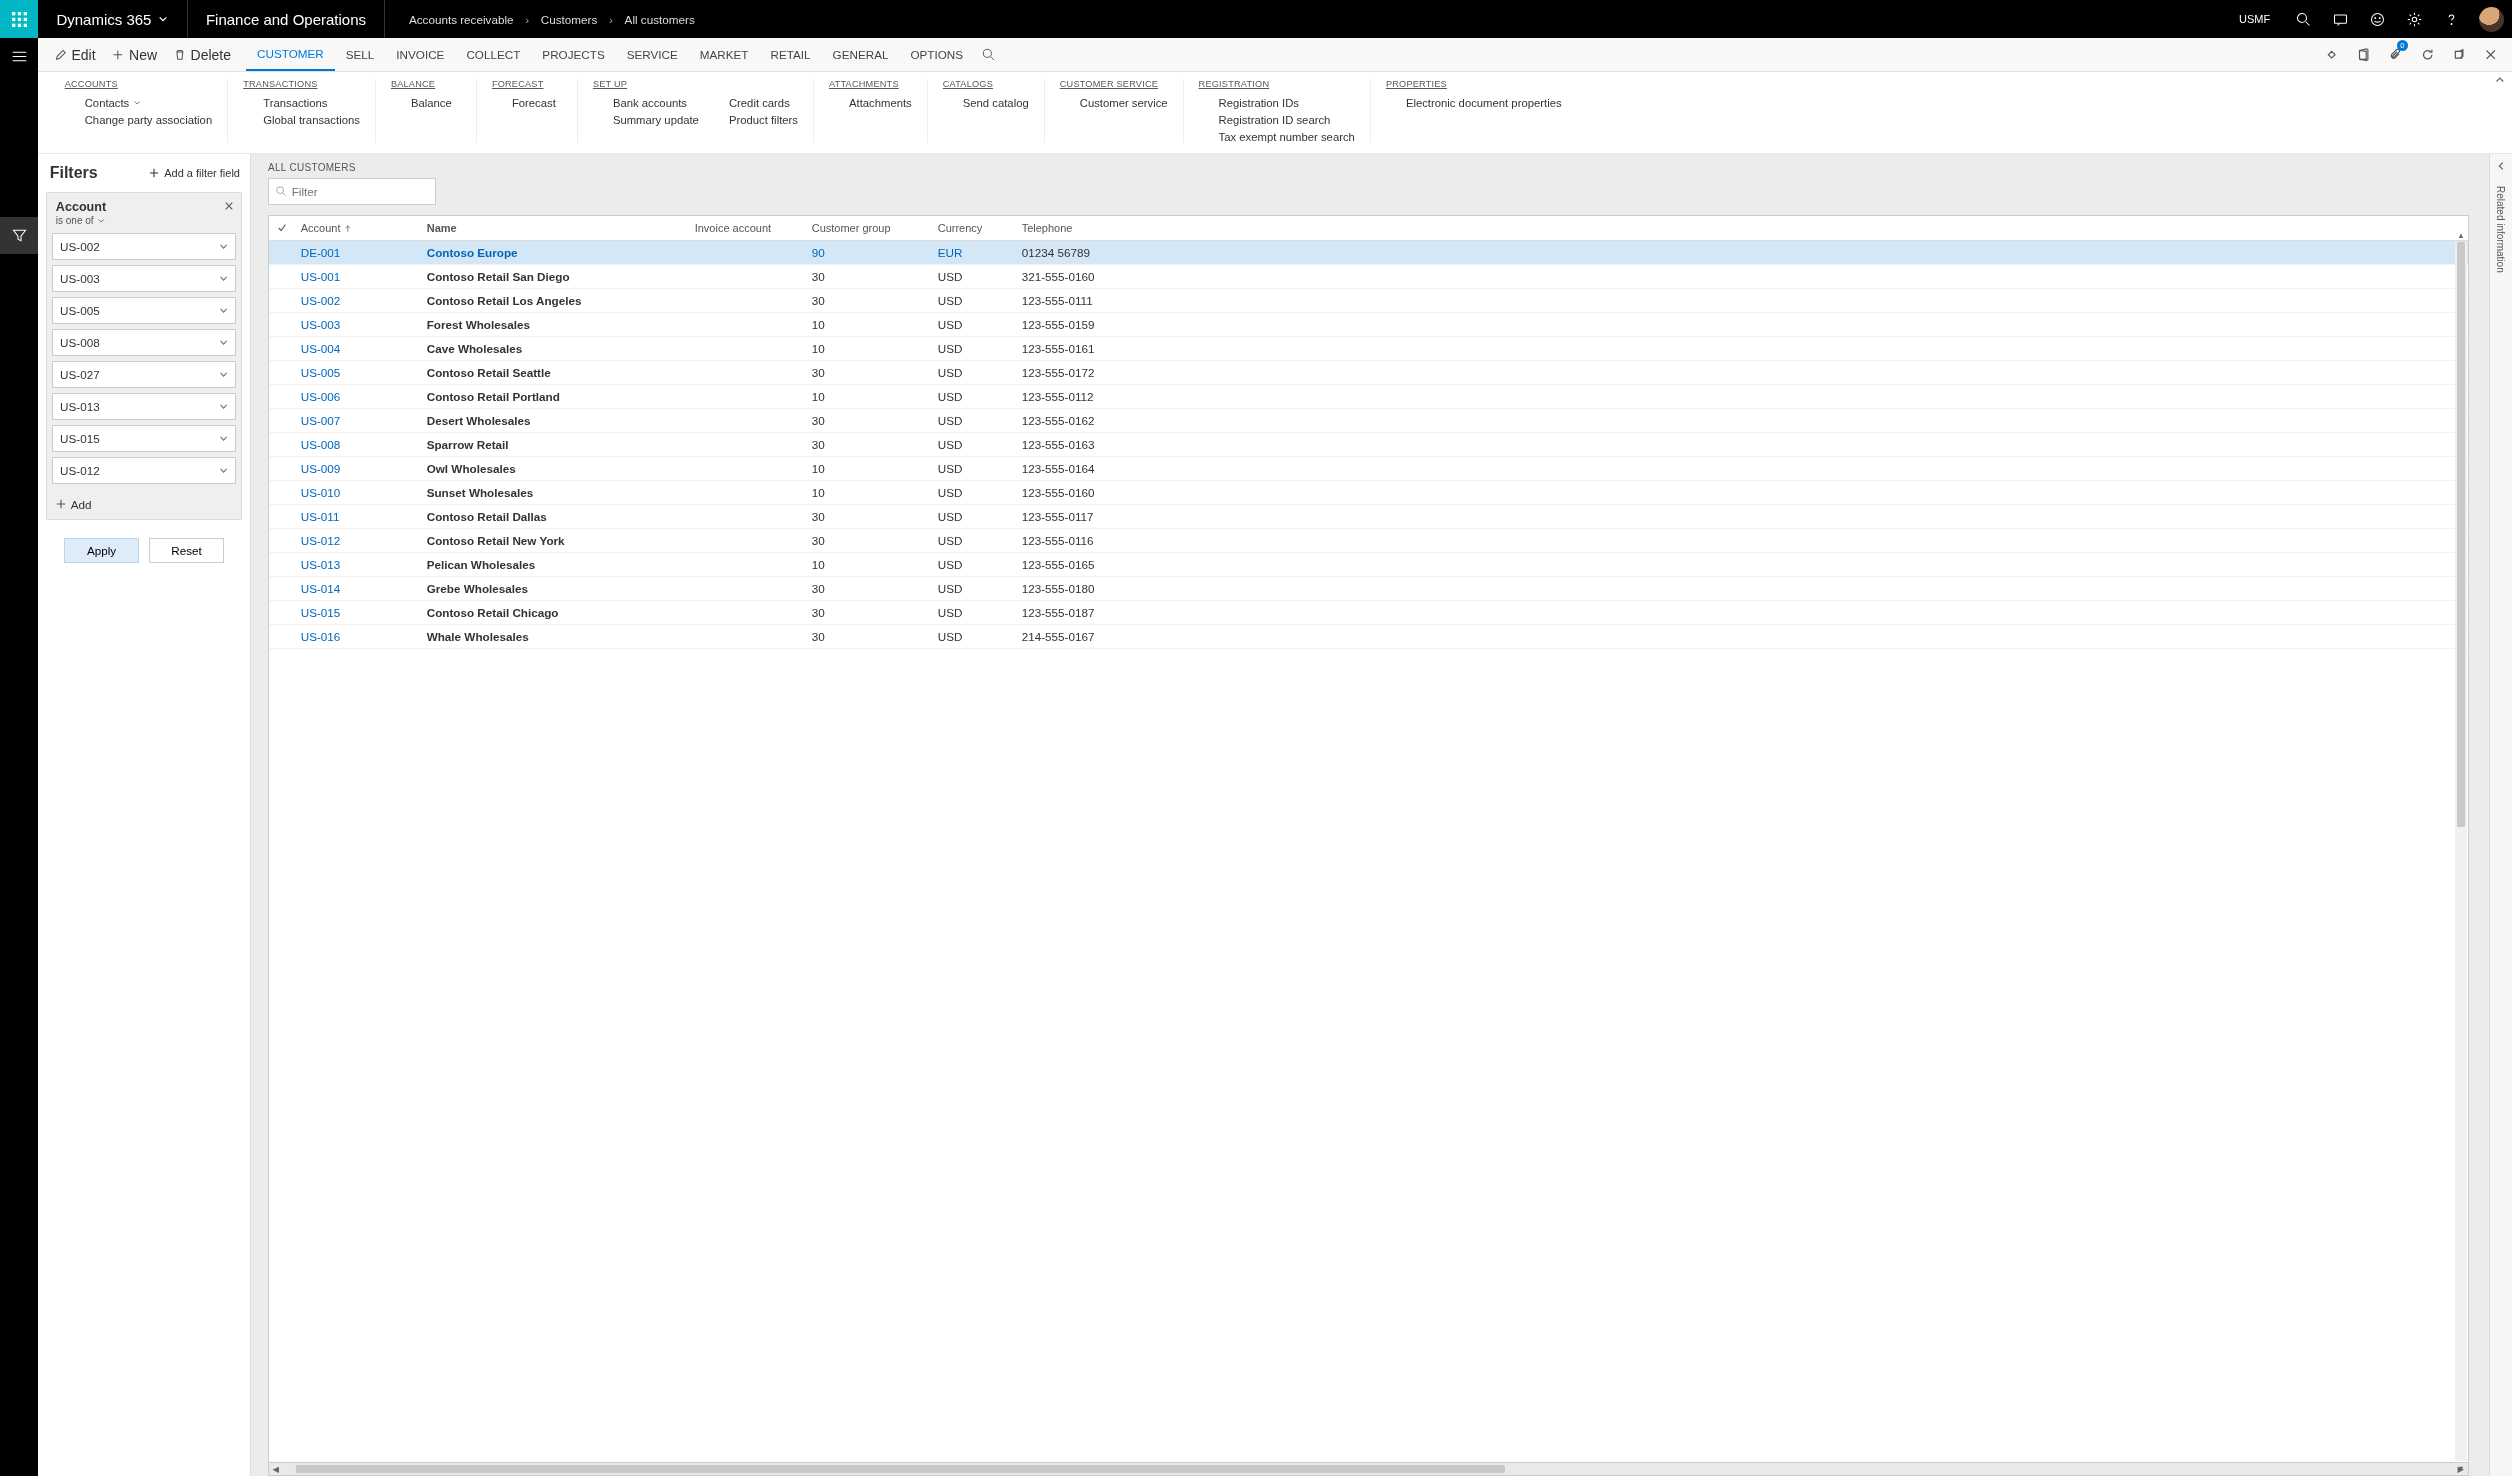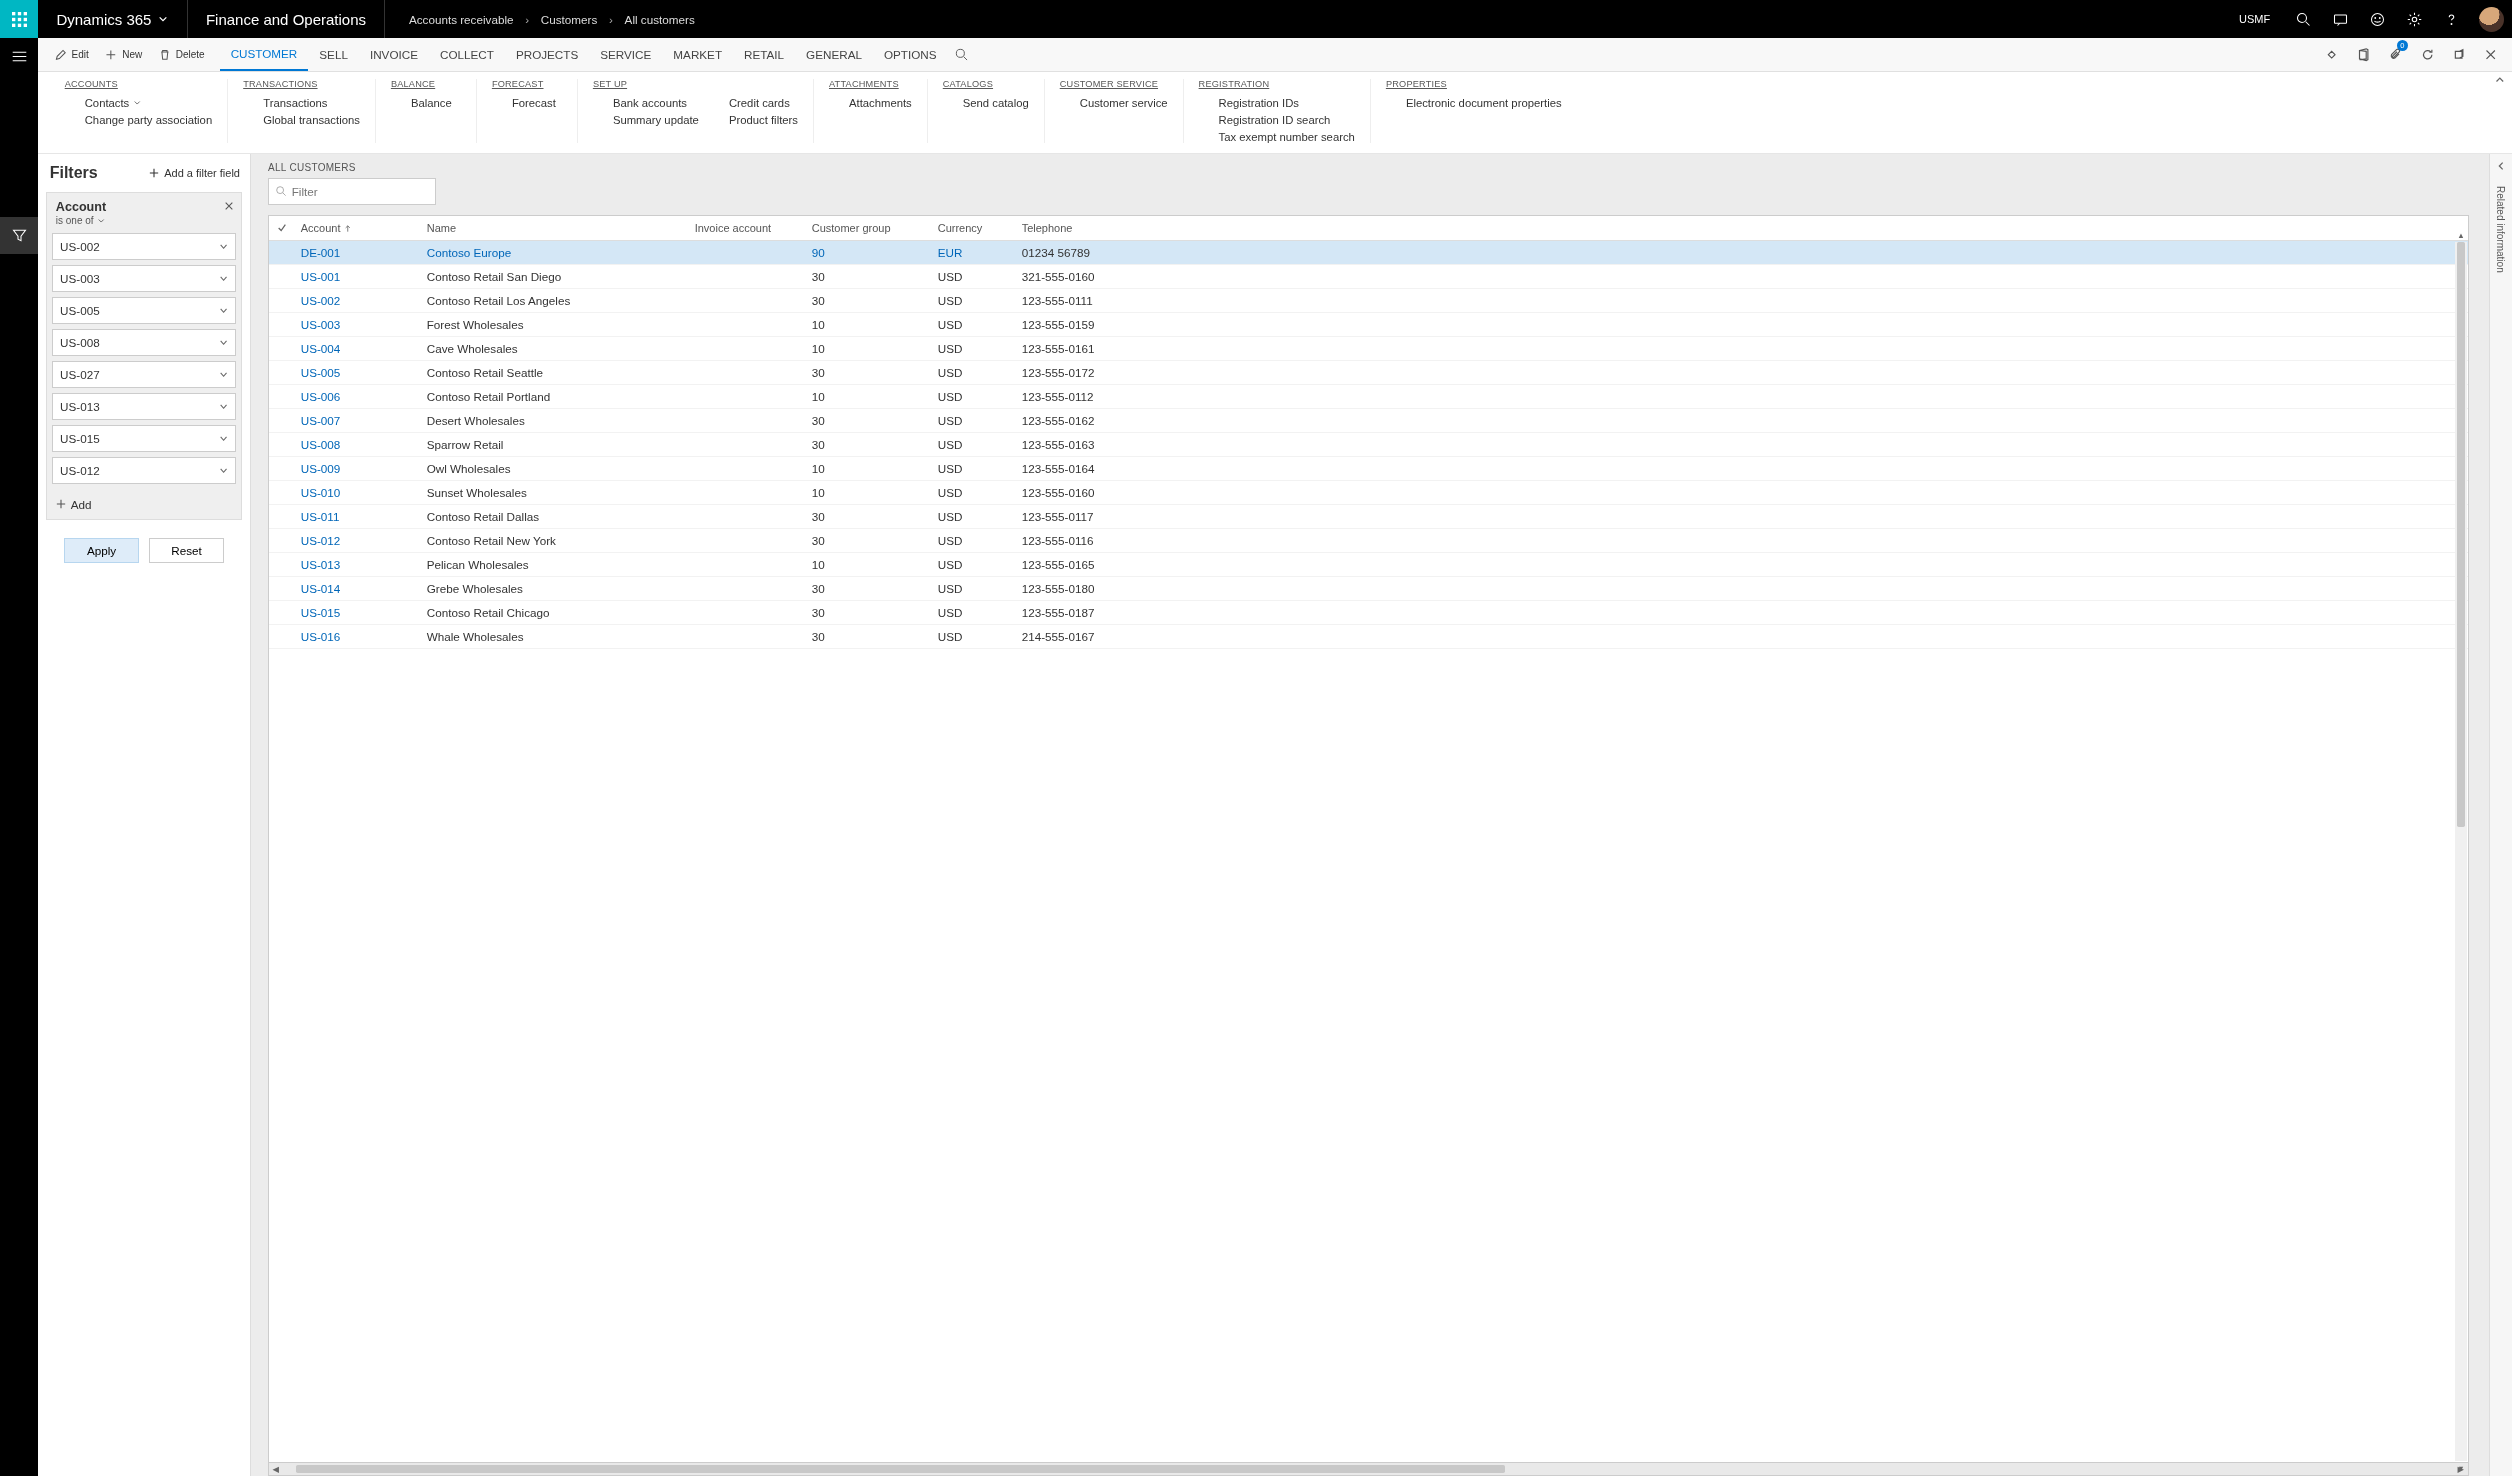--- a/index.html
+++ b/index.html
@@ -28,21 +28,21 @@
   .layout { display:flex; height: calc(100% - 38px); }
   .rail { width:38px; background:#000; display:flex; flex-direction:column; align-items:center; }
   .rail-btn { width:38px; height:37px; display:flex; align-items:center; justify-content:center; cursor:pointer; }
   .rail-btn svg { stroke:#fff; fill:none; width:17px; height:17px; stroke-width:1.4; }
   .rail-filter { height:37px; width:38px; background:#333; display:flex; align-items:center; justify-content:center; cursor:pointer; }
   .rail-filter svg { stroke:#fff; fill:none; width:15px; height:15px; stroke-width:1.4; }
 
   
   .content { flex:1; display:flex; flex-direction:column; min-width:0; }
   .cmdbar { height:34px; background:#f8f8f8; border-bottom:0.8px solid #e0e0e0; display:flex; align-items:center; padding-left:8.4px; }
-  .cmd { display:flex; align-items:center; gap:5px; padding:0 8.4px; height:100%; cursor:pointer; font-size:10px; color:#333; }
+  .cmd { display:flex; align-items:center; gap:5px; padding:0 8.4px; height:100%; cursor:pointer; font-size:14px; color:#333; }
   .cmd svg { width:11.7px; height:11.7px; fill:none; stroke:#555; stroke-width:1.4; }
   .tabs { display:flex; align-items:stretch; margin-left:6.7px; height:100%; }
   .tab { padding:0 11px; display:flex; align-items:center; color:#444; font-size:11.7px; cursor:pointer; }
   .tab.active { color:#0078D4; border-bottom:2.5px solid #0078D4; font-weight:400; }
   .cmd-spacer { flex:1; }
   .cmd-right { display:flex; align-items:center; padding-right:6.7px; gap:3.4px;}
   .cmd-icon { width:28.5px; height:34px; display:flex; align-items:center; justify-content:center; cursor:pointer; }
   .cmd-icon svg { width:13.4px; height:13.4px; stroke:#555; fill:none; stroke-width:1.4; }
   .attach-badge { position:relative; }
   .attach-badge .badge { position:absolute; top:2.5px; right:1.7px; background:#0078D4; color:#fff; border-radius:50%; width:11px; height:11px; font-size:7.5px; display:flex; align-items:center; justify-content:center; }
@@ -79,21 +79,21 @@
   
   .grid-area { flex:1; display:flex; flex-direction:column; min-width:0; padding: 8.4px 20px 0 17px; background:#ececec; position:relative; }
   .grid-title { font-size:10px; color:#555; letter-spacing:0.3px; margin-bottom:5px; }
   .grid-filter-input { width:168px; height:27px; border:0.8px solid #ccc; background:#fff; display:flex; align-items:center; gap:5px; padding:0 6.7px; margin-bottom:10px; }
   .grid-filter-input input { border:none; outline:none; flex:1; font-size:11.7px; background:transparent;}
   .table-wrap { flex:1; border:0.8px solid #ccc; background:#fff; overflow:hidden; position:relative; display:flex; flex-direction:column;}
   .thead { display:flex; height:25px; border-bottom:0.8px solid #ddd; background:#fff; font-size:11px; color:#555; align-items:center; }
   .th { padding:0 6.7px; display:flex; align-items:center; gap:3.4px;}
   .col-check { width:25px; justify-content:center;}
   .col-acct { width:126px;}
-  .col-name { width:268px;}
+  .col-name { width:268px;font-weight:bold;}
   .col-inv { width:117px;}
   .col-grp { width:126px;}
   .col-cur { width:84px;}
   .col-tel { width:168px;}
   .col-ext { flex:1; min-width:34px;}
   .tbody { flex:1; overflow-y:auto; overflow-x:hidden; }
   .tr { display:flex; height:24px; align-items:center; border-bottom:0.8px solid #f2f2f2; font-size:11.7px; }
   .tr .td { padding:0 6.7px; }
   .tr .link { color:#0066B8; cursor:pointer;}
   .tr.selected { background:#d4e7f6; }

